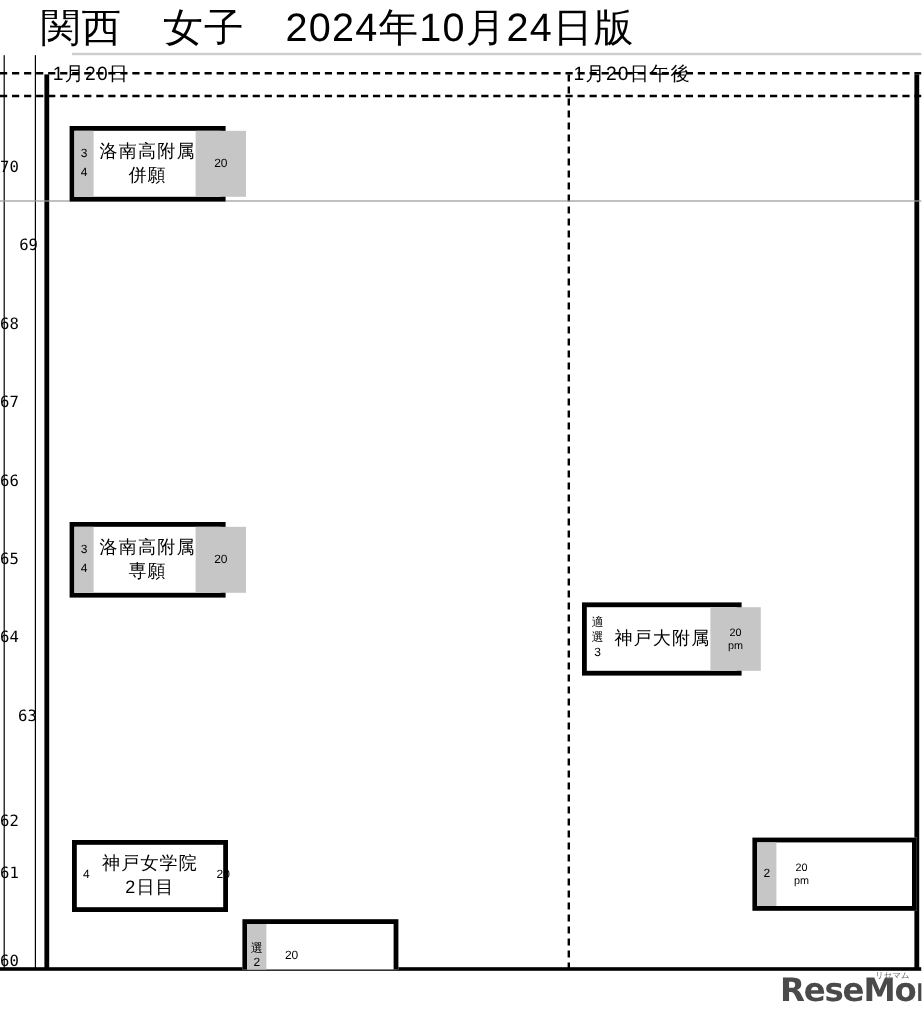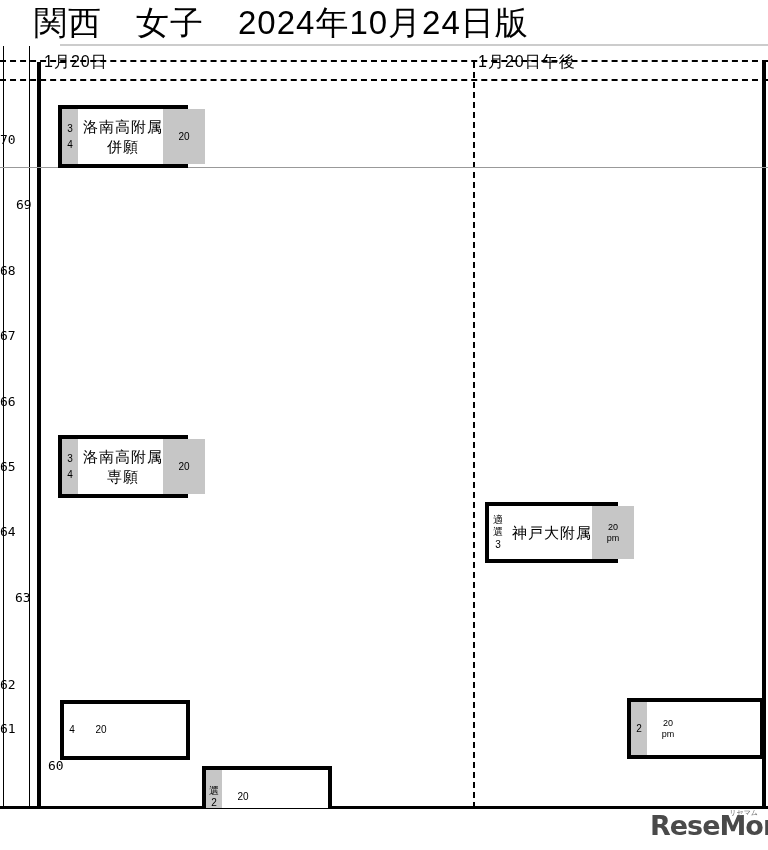--- a/index.html
+++ b/index.html
@@ -85,21 +85,21 @@
   <div class="lvl" style="top:132px;">70</div>
   <div class="lvl" style="top:197px;padding-left:16px;">69</div>
   <div class="lvl" style="top:263px;">68</div>
   <div class="lvl" style="top:328px;">67</div>
   <div class="lvl" style="top:394px;">66</div>
   <div class="lvl" style="top:459px;">65</div>
   <div class="lvl" style="top:524px;">64</div>
   <div class="lvl" style="top:590px;padding-left:15px;">63</div>
   <div class="lvl" style="top:655px;margin-top:22px;">62</div>
   <div class="lvl" style="top:721px;">61</div>
-  <div class="lvl" style="top:758px;margin-left:48px;">60</div>
+  <div class="lvl" style="top:794px;">60</div>
 
   <div class="clip">
 
     <div class="box abs" style="left:58px; top:43px; width:130px; height:63px;">
       <div class="strip ls gray">
         <span>3</span>
         <span>4</span>
       </div>
       <div class="main">
         <span>洛南高附属</span>
@@ -136,20 +136,24 @@
       <div class="strip rs gray pm">
         <span>20</span>
         <span>pm</span>
       </div>
     </div>
 
     <div class="box abs" style="left:60px; top:638px; width:130px; height:60px;">
       <div class="strip ls">
         <span>4</span>
       </div>
+      <div class="main">
+        <span>神戸女学院</span>
+        <span>2日目</span>
+      </div>
       <div class="strip rs">
         <span>20</span>
       </div>
     </div>
 
     <div class="box abs" style="left:627px; top:636px; width:137px; height:61px;">
       <div class="strip ls gray">
         <span>2</span>
       </div>
       <div class="strip rs pm">

